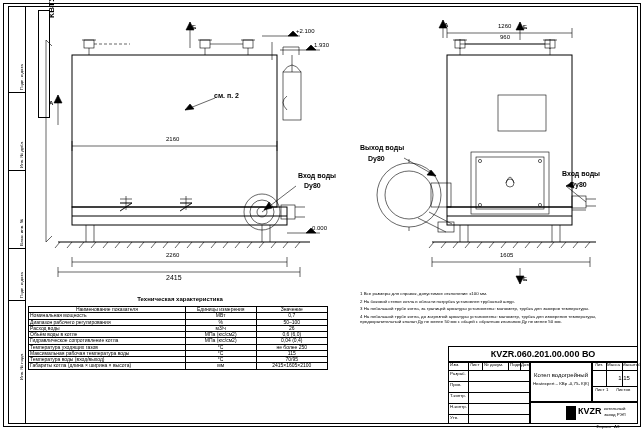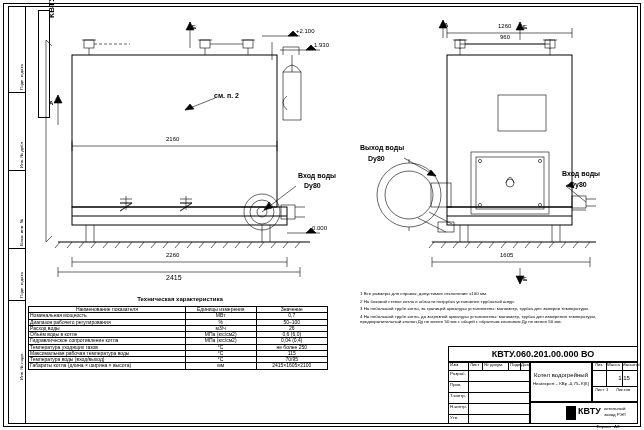--- a/index.html
+++ b/index.html
@@ -329,21 +329,21 @@
           <td>Габариты котла (длина × ширина × высота)</td>
           <td class="c">мм</td>
           <td class="c">2415×1605×2100</td>
         </tr>
     </tbody>
   </table>
 
   <div class="box" style="left:448px;top:346px;width:190px;height:78px;"></div>
 
   <div class="box" style="left:448px;top:346px;width:190px;height:16px;"></div>
-  <div class="txt t9 b c" style="left:448px;top:350px;width:190px;">КВТУ.060.201.00.000 ВО</div>
+  <div class="txt t9 b c" style="left:448px;top:350px;width:190px;">КVZR.060.201.00.000 ВО</div>
 
   <div class="box" style="left:448px;top:362px;width:82px;height:62px;"></div>
   <div class="ln h" style="left:448px;top:370px;width:82px;"></div>
   <div class="ln h" style="left:448px;top:381px;width:82px;"></div>
   <div class="ln h" style="left:448px;top:392px;width:82px;"></div>
   <div class="ln h" style="left:448px;top:403px;width:82px;"></div>
   <div class="ln h" style="left:448px;top:414px;width:82px;"></div>
   <div class="ln v" style="left:468px;top:362px;height:62px;"></div>
   <div class="ln v" style="left:482px;top:362px;height:8px;"></div>
   <div class="ln v" style="left:508px;top:362px;height:8px;"></div>
@@ -374,19 +374,19 @@
   <div class="txt tiny" style="left:607px;top:363px;">Масса</div>
   <div class="txt tiny" style="left:622px;top:363px;">Масштаб</div>
   <div class="txt t6 c" style="left:610px;top:375px;width:28px;">1:15</div>
 
   <div class="txt tiny" style="left:595px;top:388px;">Лист</div>
   <div class="txt tiny" style="left:606px;top:388px;">1</div>
   <div class="txt tiny" style="left:616px;top:388px;">Листов</div>
 
   <div class="box" style="left:530px;top:402px;width:108px;height:22px;"></div>
   <div class="box fill" style="left:566px;top:406px;width:10px;height:14px;"></div>
-  <div class="txt t9 b" style="left:578px;top:407px;">КВТУ</div>
+  <div class="txt t9 b" style="left:578px;top:407px;">КVZR</div>
   <div class="txt tiny" style="left:604px;top:407px;">котельный</div>
   <div class="txt tiny" style="left:604px;top:413px;">завод РЭЛ</div>
 
   <div class="txt tiny" style="left:596px;top:425px;">Формат  А3</div>
 
 </div>
 
 </body></html>

